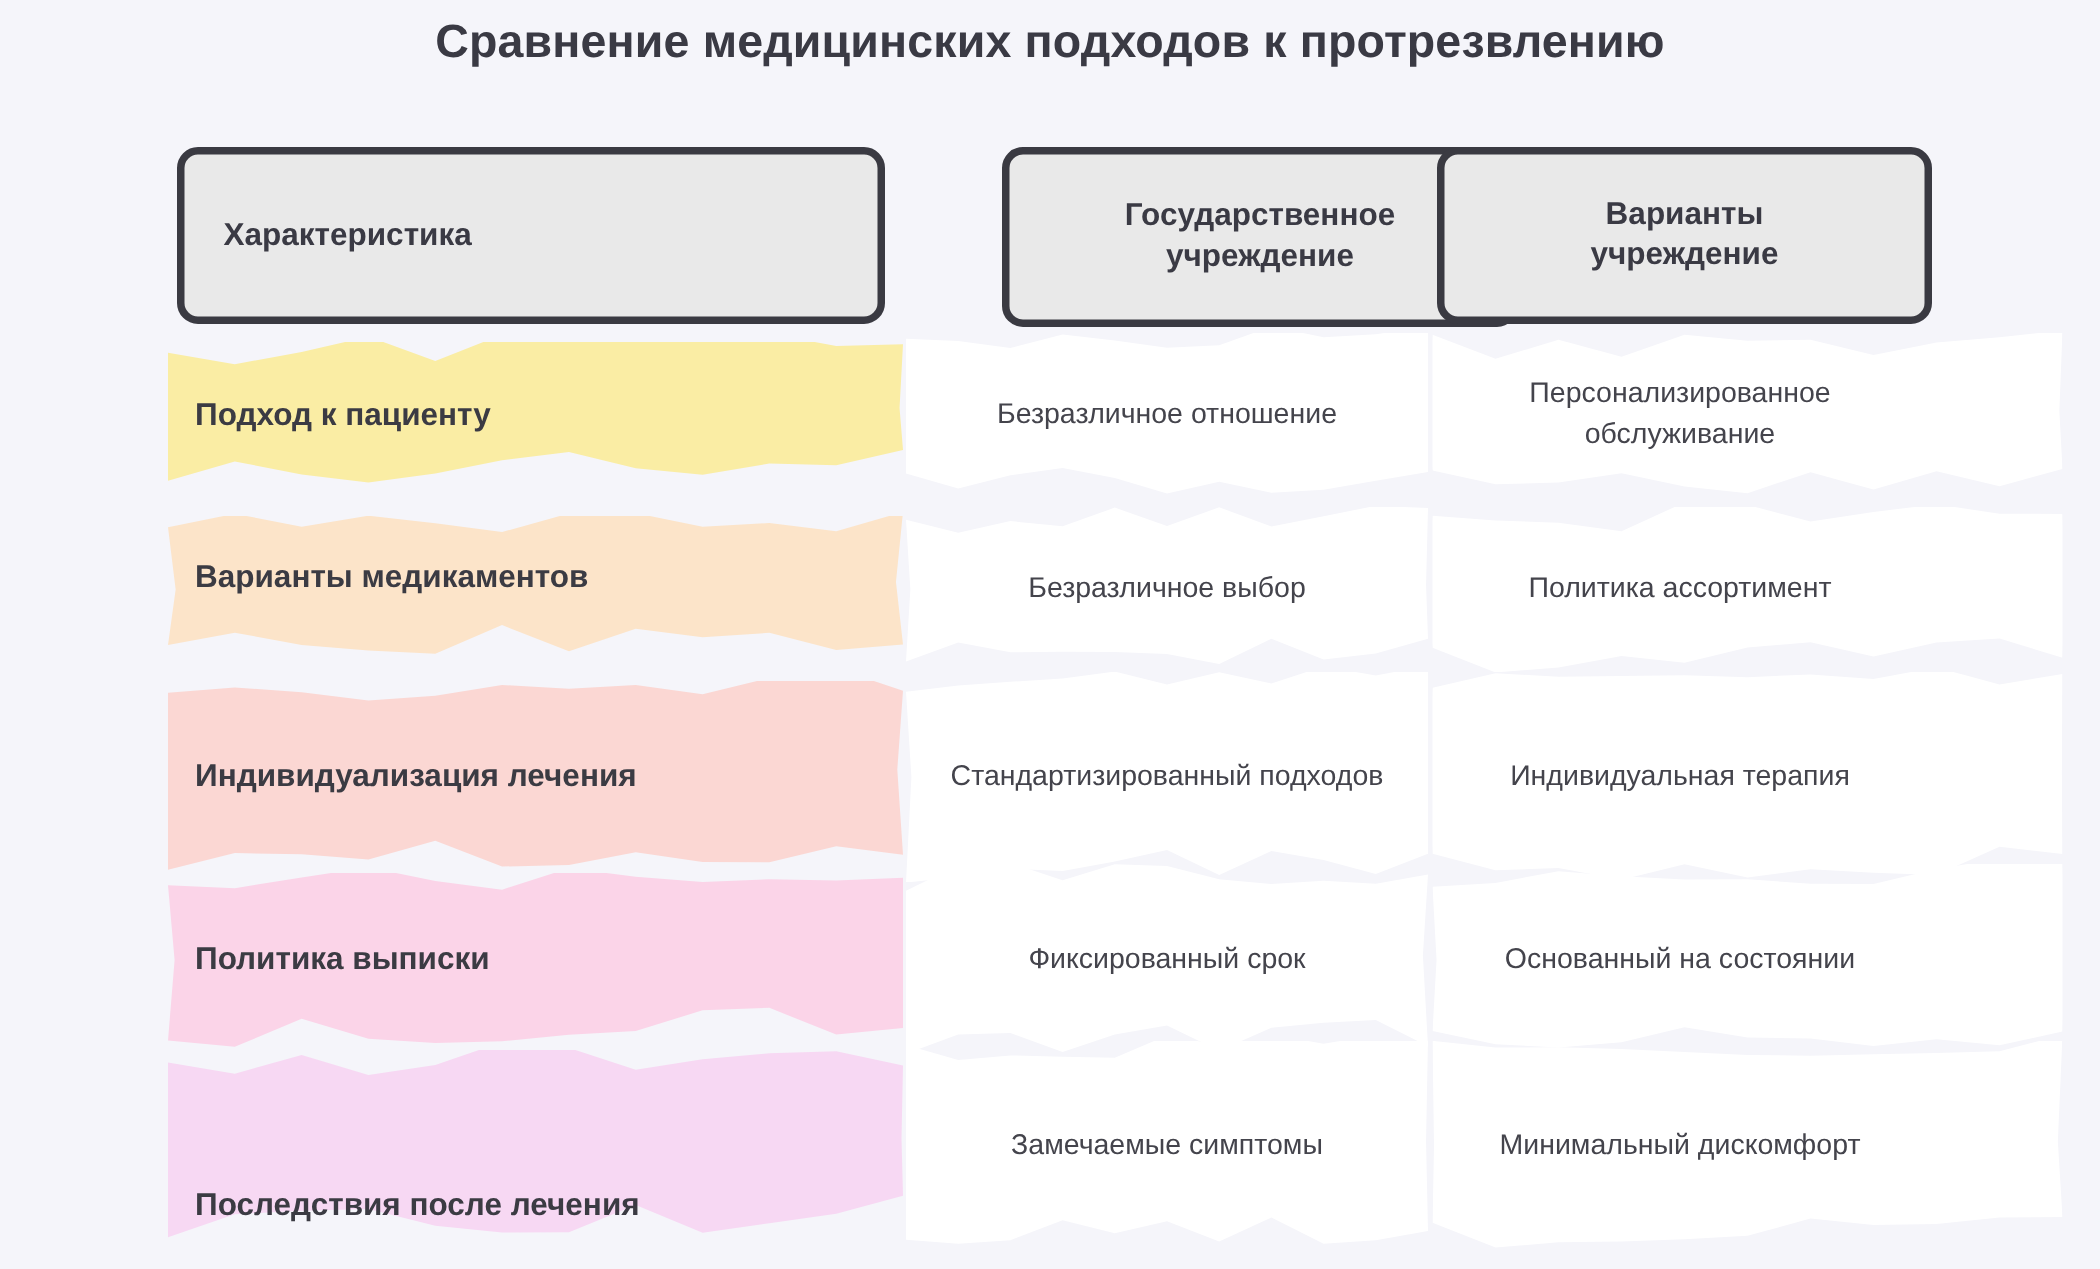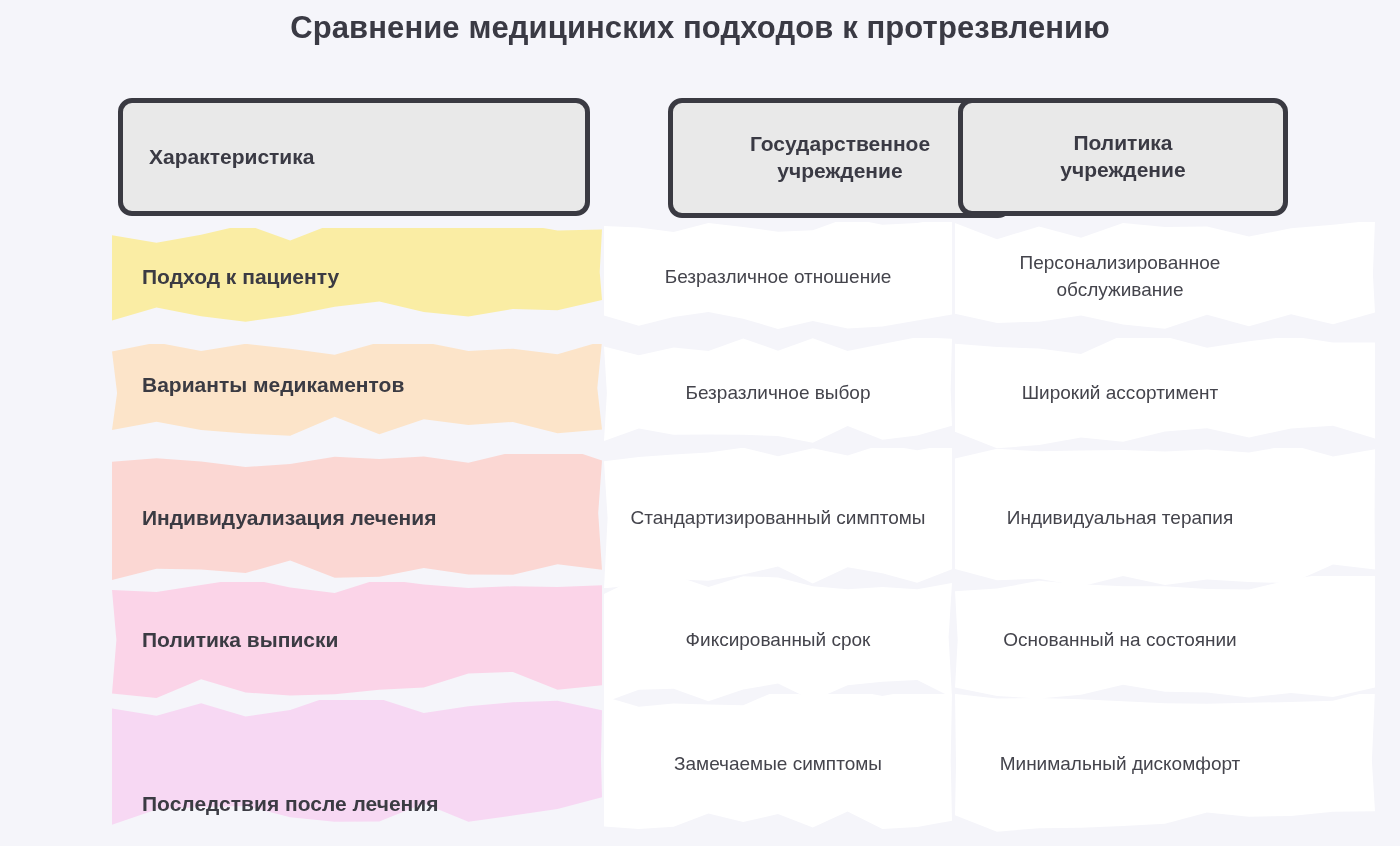--- a/index.html
+++ b/index.html
@@ -86,21 +86,21 @@
     width: 330px;
     height: 118px;
   }
 
   
   .rowlabel {
     position: absolute;
     display: flex;
     align-items: center;
     box-sizing: border-box;
-    padding-left: 30px;
+    padding-left: 18px;
     padding-right: 20px;
     font-size: 21px;
     font-weight: bold;
     color: #3b3b43;
     line-height: 1.3;
     z-index: 3;
   }
 
   
   .cell {
@@ -130,21 +130,21 @@
 
   <div class="hdr hdr-col hdr-gov">
     <span>
       <span>Государственное</span><br>
       <span>учреждение</span>
     </span>
   </div>
 
   <div class="hdr hdr-col hdr-priv">
     <span>
-      <span>Политика</span><br>
+      <span>Варианты</span><br>
       <span>учреждение</span>
     </span>
   </div>
 
   <div id="rows-layer">
       <div class="torn" style="left: 112px; top: 228px; width: 490px; height: 98px; z-index: 2;">
         <svg viewBox="0 0 490 98" preserveAspectRatio="none">
           <path d="M 0.0,7.2 L 44.5,14.8 L 89.1,6.7 L 133.6,-3.6 L 178.2,12.6 L 222.7,-4.9 L 267.3,-2.5 L 311.8,-3.6 L 356.4,-4.7 L 400.9,-5.5 L 445.5,2.6 L 490.0,1.5 L 487.7,44.0 L 490.0,72.0 L 445.5,82.2 L 400.9,81.0 L 356.4,88.5 L 311.8,84.1 L 267.3,73.4 L 222.7,78.8 L 178.2,87.6 L 133.6,93.7 L 89.1,88.3 L 44.5,79.6 L 0.0,92.5 L -5.0,49.0 Z" fill="#faeda4"></path>
         </svg>
       </div>
@@ -182,42 +182,42 @@
           <path d="M 0.0,5.8 L 42.0,9.0 L 84.0,10.5 L 126.0,16.1 L 168.0,-3.0 L 210.0,-1.4 L 252.0,9.7 L 294.0,3.3 L 336.0,-1.8 L 378.0,4.5 L 420.0,4.6 L 421.7,52.0 L 420.0,100.5 L 378.0,87.7 L 336.0,90.4 L 294.0,99.6 L 252.0,90.2 L 210.0,93.6 L 168.0,103.8 L 126.0,99.4 L 84.0,107.0 L 42.0,110.3 L 0.0,93.8 L -4.3,55.0 Z" fill="#ffffff"></path>
         </svg>
       </div>
       <div class="rowlabel" style="left: 112px; top: 336px; width: 490px; height: 98px;">
         <span>Варианты медикаментов</span>
       </div>
       <div class="cell" style="left: 604px; top: 344px; width: 348px; height: 98px;">
         <span>Безразличное выбор</span>
       </div>
       <div class="cell" style="left: 955px; top: 344px; width: 330px; height: 98px;">
-        <span>Широкий ассортимент</span>
+        <span>Политика ассортимент</span>
       </div>
       <div class="torn" style="left: 112px; top: 454px; width: 490px; height: 128px; z-index: 2;">
         <svg viewBox="0 0 490 128" preserveAspectRatio="none">
           <path d="M 0.0,7.8 L 44.5,4.3 L 89.1,7.5 L 133.6,13.0 L 178.2,9.9 L 222.7,2.7 L 267.3,5.1 L 311.8,2.6 L 356.4,8.8 L 400.9,-2.0 L 445.5,-8.4 L 490.0,6.5 L 486.2,59.0 L 490.0,115.8 L 445.5,110.2 L 400.9,120.8 L 356.4,120.6 L 311.8,114.1 L 267.3,122.7 L 222.7,123.7 L 178.2,106.5 L 133.6,119.0 L 89.1,115.5 L 44.5,114.7 L 0.0,125.9 L -4.9,64.0 Z" fill="#fbd7d3"></path>
         </svg>
       </div>
       <div class="torn" style="left: 604px; top: 448px; width: 348px; height: 140px; z-index: 1;">
         <svg viewBox="0 0 348 140" preserveAspectRatio="none">
           <path d="M 0.0,13.2 L 34.8,9.0 L 69.6,6.5 L 104.4,4.4 L 139.2,-0.3 L 174.0,8.3 L 208.8,0.2 L 243.6,7.6 L 278.4,-3.7 L 313.2,2.3 L 348.0,-4.2 L 350.2,67.0 L 348.0,121.2 L 313.2,134.7 L 278.4,125.3 L 243.6,119.3 L 208.8,135.4 L 174.0,118.6 L 139.2,126.4 L 104.4,132.7 L 69.6,131.2 L 34.8,136.6 L 0.0,140.4 L 3.6,70.0 Z" fill="#ffffff"></path>
         </svg>
       </div>
       <div class="torn" style="left: 955px; top: 448px; width: 420px; height: 140px; z-index: 1;">
         <svg viewBox="0 0 420 140" preserveAspectRatio="none">
           <path d="M 0.0,10.5 L 42.0,0.8 L 84.0,3.2 L 126.0,2.6 L 168.0,2.1 L 210.0,3.5 L 252.0,1.6 L 294.0,4.6 L 336.0,-3.1 L 378.0,8.4 L 420.0,1.3 L 419.6,67.0 L 420.0,121.4 L 378.0,116.5 L 336.0,135.3 L 294.0,133.9 L 252.0,131.5 L 210.0,137.0 L 168.0,128.1 L 126.0,138.5 L 84.0,130.7 L 42.0,132.2 L 0.0,121.1 L -3.1,70.0 Z" fill="#ffffff"></path>
         </svg>
       </div>
       <div class="rowlabel" style="left: 112px; top: 454px; width: 490px; height: 128px;">
         <span>Индивидуализация лечения</span>
       </div>
       <div class="cell" style="left: 604px; top: 454px; width: 348px; height: 128px;">
-        <span>Стандартизированный симптомы</span>
+        <span>Стандартизированный подходов</span>
       </div>
       <div class="cell" style="left: 955px; top: 454px; width: 330px; height: 128px;">
         <span>Индивидуальная терапия</span>
       </div>
       <div class="torn" style="left: 112px; top: 582px; width: 490px; height: 116px; z-index: 2;">
         <svg viewBox="0 0 490 116" preserveAspectRatio="none">
           <path d="M 0.0,8.1 L 44.5,10.1 L 89.1,3.0 L 133.6,-3.8 L 178.2,5.4 L 222.7,11.1 L 267.3,-3.2 L 311.8,2.5 L 356.4,6.0 L 400.9,4.2 L 445.5,5.0 L 490.0,3.2 L 495.3,53.0 L 490.0,103.3 L 445.5,107.7 L 400.9,89.9 L 356.4,91.5 L 311.8,105.4 L 267.3,107.8 L 222.7,112.2 L 178.2,113.4 L 133.6,110.5 L 89.1,97.2 L 44.5,115.9 L 0.0,111.6 L 4.4,58.0 Z" fill="#fbd4e8"></path>
         </svg>
       </div>
       <div class="torn" style="left: 604px; top: 576px; width: 348px; height: 128px; z-index: 1;">

